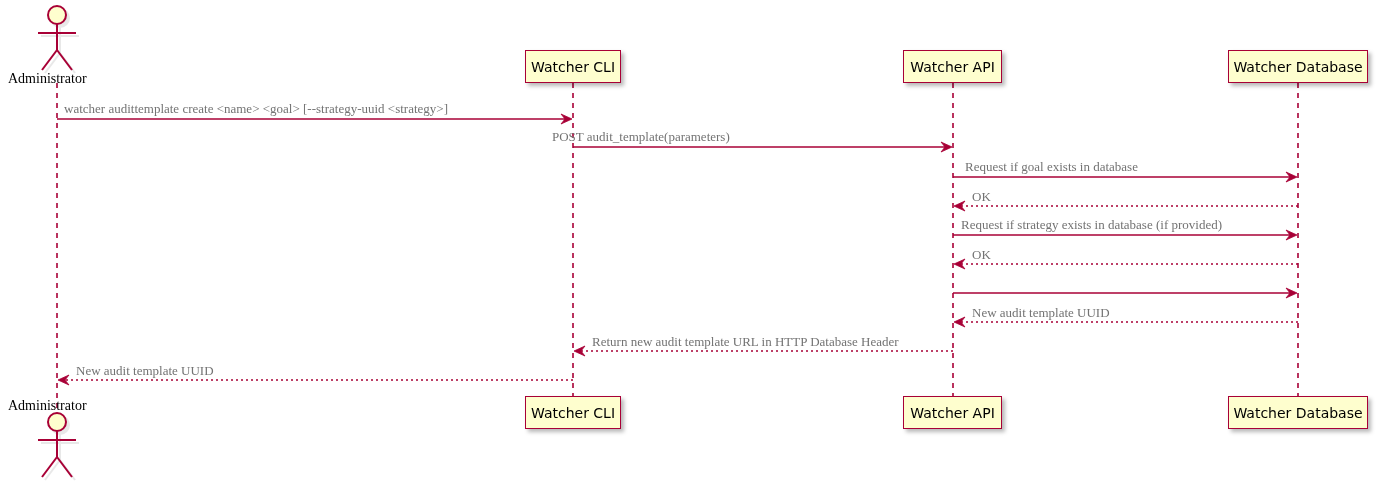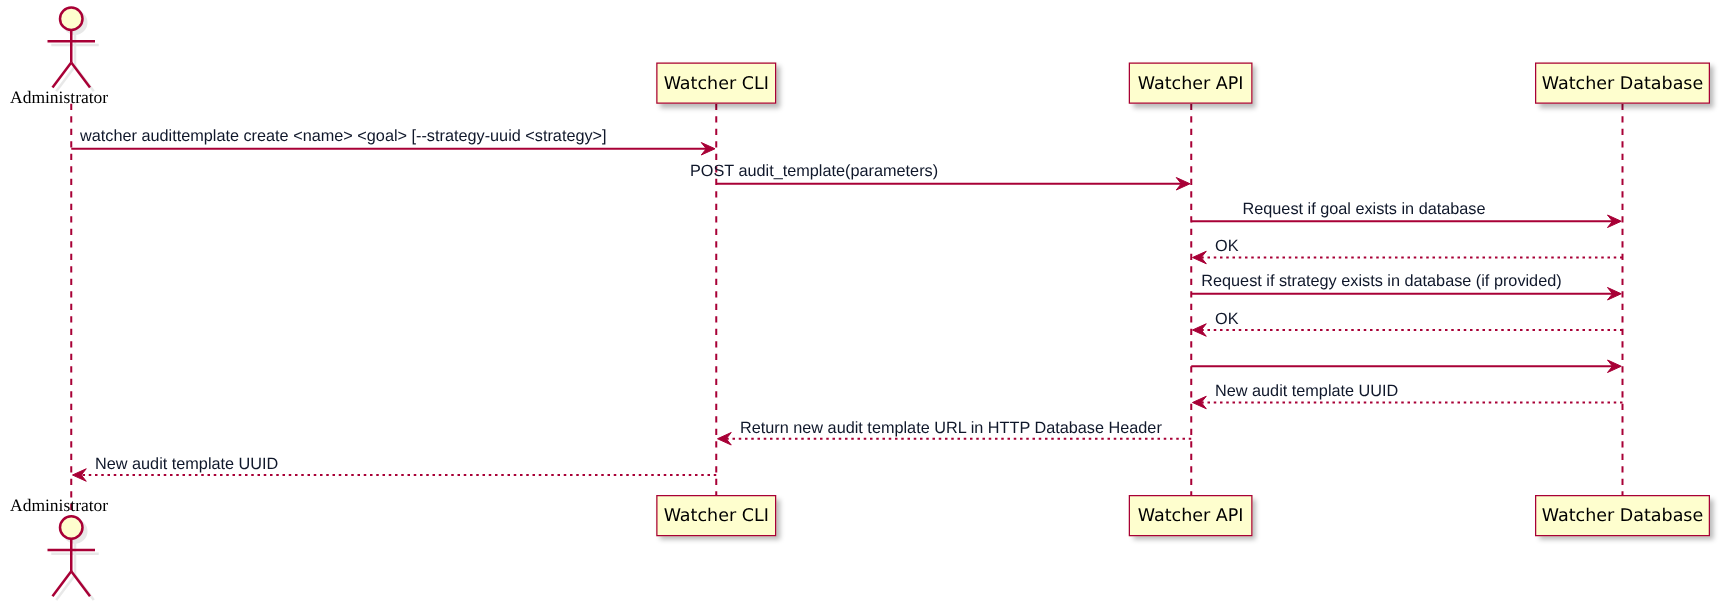--- a/index.html
+++ b/index.html
@@ -46,23 +46,23 @@
     position: absolute;
     font-size: 14px;
     color: #000000;
     white-space: nowrap;
     font-family: Liberation Serif, serif;
   }
   
   .msg-text {
     position: absolute;
     font-size: 13px;
-    color: #0f172a;
+    color: #737373;
     white-space: nowrap;
-    font-family: Liberation Sans, sans-serif;
+    font-family: Liberation Serif, serif;
   }
 </style>
 </head>
 <body>
 
 <div id="diagram">
 
   <svg class="layer" id="svg-layer" width="1379" height="483" xmlns="http://www.w3.org/2000/svg">
       <line x1="57" y1="83" x2="57" y2="410" stroke="#A80036" stroke-width="1.6" stroke-dasharray="5,5"></line>
       <line x1="573" y1="83" x2="573" y2="396" stroke="#A80036" stroke-width="1.6" stroke-dasharray="5,5"></line>
@@ -154,21 +154,21 @@
       <div class="pbox" style="left: 903px; top: 396px; width: 99px; height: 33px;">
         <span>Watcher API</span>
       </div>
       <div class="pbox" style="left: 1228px; top: 396px; width: 140px; height: 33px;">
         <span>Watcher Database</span>
       </div>
       <div class="actor-label" style="left: 8px; top: 71px;">Administrator</div>
       <div class="actor-label" style="left: 8px; top: 398px;">Administrator</div>
       <div class="msg-text" style="left: 64px; top: 101px;">watcher audittemplate create &lt;name&gt; &lt;goal&gt; [--strategy-uuid &lt;strategy&gt;]</div>
       <div class="msg-text" style="left: 552px; top: 129px;">POST audit_template(parameters)</div>
-      <div class="msg-text" style="left: 994px; top: 159px;">Request if goal exists in database</div>
+      <div class="msg-text" style="left: 965px; top: 159px;">Request if goal exists in database</div>
       <div class="msg-text" style="left: 972px; top: 189px;">OK</div>
       <div class="msg-text" style="left: 961px; top: 217px;">Request if strategy exists in database (if provided)</div>
       <div class="msg-text" style="left: 972px; top: 247px;">OK</div>
       <div class="msg-text" style="left: 972px; top: 305px;">New audit template UUID</div>
       <div class="msg-text" style="left: 592px; top: 334px;">Return new audit template URL in HTTP Database Header</div>
       <div class="msg-text" style="left: 76px; top: 363px;">New audit template UUID</div>
     </div>
 
 </div>
 

